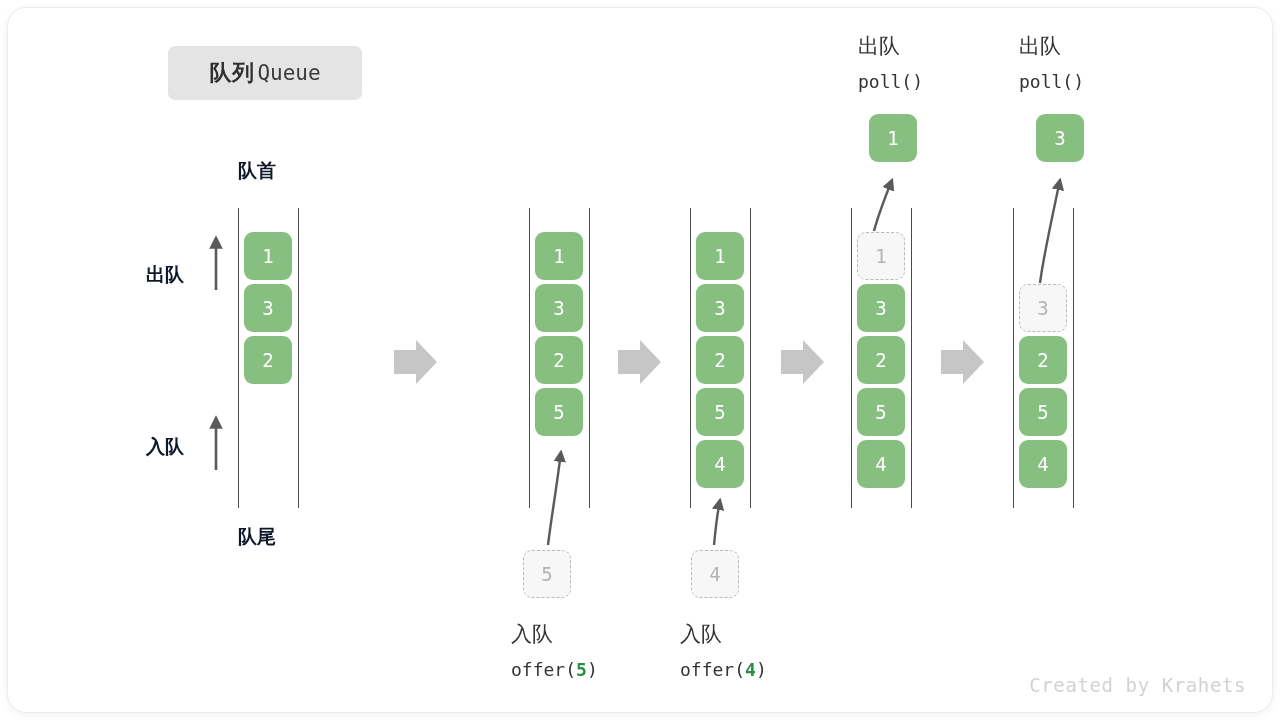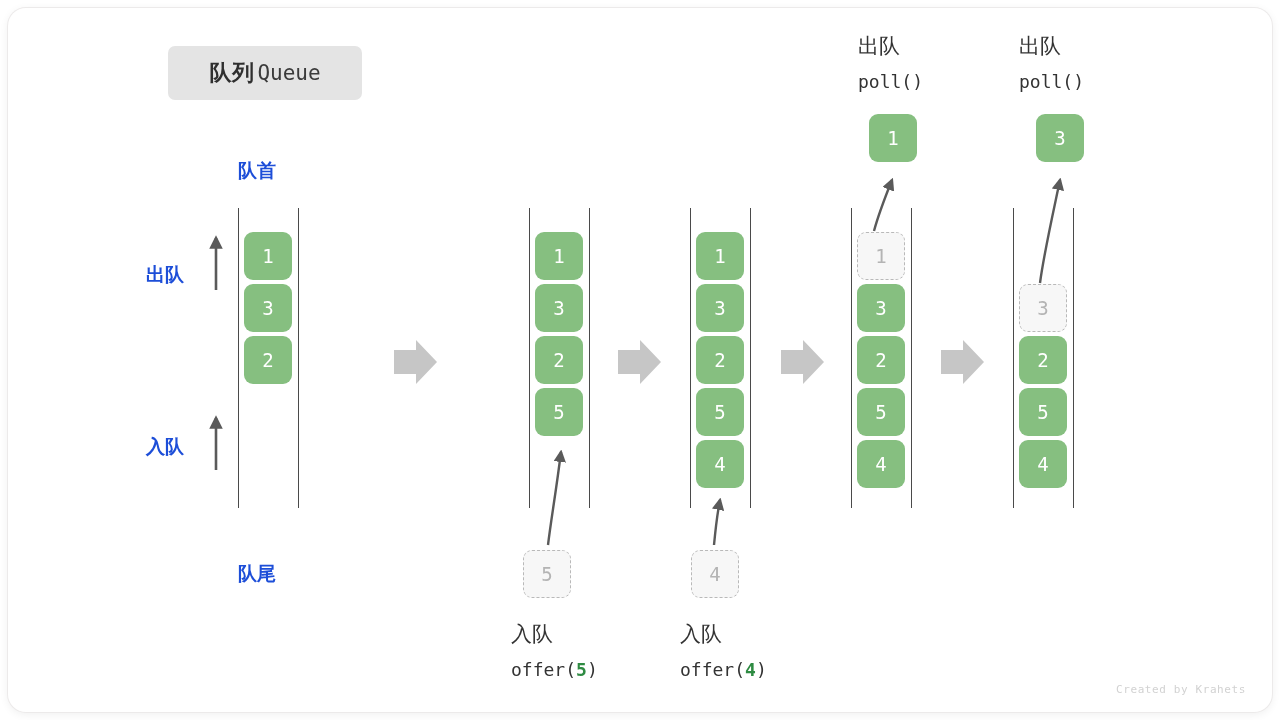--- a/index.html
+++ b/index.html
@@ -108,21 +108,21 @@
   }
   .detached.filled { background: #86bf80; color: #ffffff; }
   .detached.ghost  { background: #f7f7f7; border: 1.8px dashed #b9b9b9; color: #b4b4b4; }
 
   
   .lbl {
     position: absolute;
     font-family: "Liberation Sans", "DejaVu Sans", sans-serif;
     font-size: 19px;
     font-weight: 700;
-    color: #1d4ed8;
+    color: #0f172a;
     white-space: nowrap;
   }
   .oplabel {
     position: absolute;
     white-space: nowrap;
     line-height: 36px;
     text-align: left;
   }
   .oplabel .cn {
     display: block;
@@ -137,21 +137,21 @@
     font-size: 18px;
     color: #333333;
   }
   .oplabel .code .arg { color: #2e8b42; font-weight: 700; }
 
   .credit {
     position: absolute;
     right: 34px;
     bottom: 24px;
     font-family: "DejaVu Sans Mono", "Liberation Mono", monospace;
-    font-size: 11px;
+    font-size: 19px;
     color: #d2d2d2;
     letter-spacing: 0.6px;
     margin-top: 47px;
   }
 
   svg.overlay {
     position: absolute;
     left: 0; top: 0;
     width: 1280px; height: 720px;
     pointer-events: none;
@@ -162,21 +162,21 @@
 
 <div id="canvas">
   <div class="card"></div>
 
   <div class="title-chip">
     <span class="title-cn">队列</span>
     <span class="title-en">Queue</span>
   </div>
 
   <div class="lbl" style="left:238px; top:158px;">队首</div>
-  <div class="lbl" style="left:238px; top:561px;">队尾</div>
+  <div class="lbl" style="left:238px; top:524px;">队尾</div>
   <div class="lbl" style="left:146px; top:262px;">出队</div>
   <div class="lbl" style="left:146px; top:434px;">入队</div>
 
   <div class="queue" style="left:238px; top:208px;">
     <div class="rail left"></div>
     <div class="rail right"></div>
     <div class="cell filled" style="top:24px;">1</div>
     <div class="cell filled" style="top:76px;">3</div>
     <div class="cell filled" style="top:128px;">2</div>
   </div>

